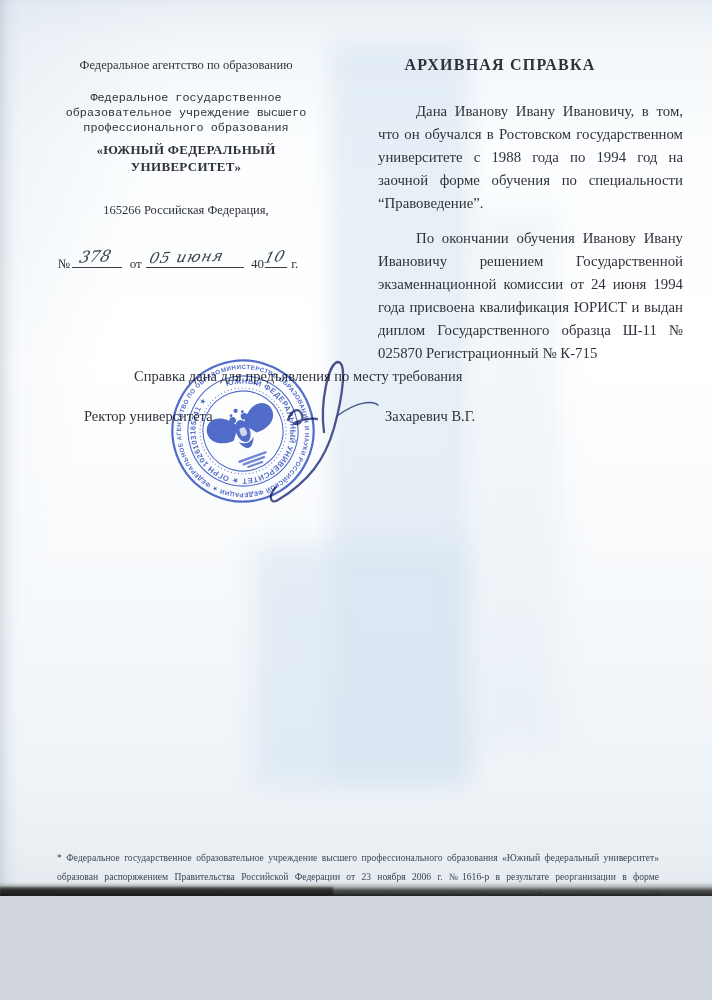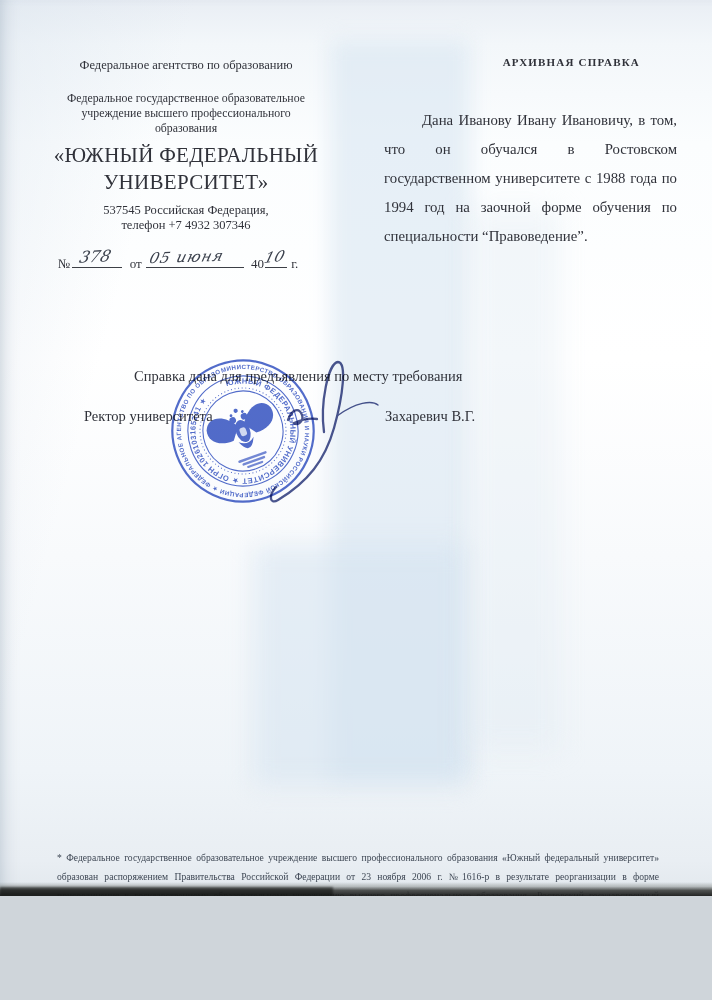--- a/index.html
+++ b/index.html
@@ -21,40 +21,40 @@
   }
   .wm{position:absolute;pointer-events:none;}
   .wm1{left:330px;top:40px;width:140px;height:740px;background:rgba(213,227,240,.55);filter:blur(10px);}
   .wm2{left:253px;top:545px;width:212px;height:240px;background:rgba(209,225,240,.5);filter:blur(12px);}
   .wm3{left:470px;top:210px;width:90px;height:540px;background:rgba(221,232,242,.35);filter:blur(14px);}
 
   .abs{position:absolute;}
   .ctr{text-align:center;}
 
   .agency{left:56px;top:58px;width:260px;font-size:12.5px;}
-  .institution{left:50px;top:91px;width:272px;font-size:11.8px;line-height:1.27;}
-  .university{left:40px;top:142px;width:292px;font-size:21px;font-weight:normal;line-height:1.28;letter-spacing:.3px;}
+  .institution{left:50px;top:91px;width:272px;font-size:11.8px;line-height:1.27;font-family:Liberation Mono, monospace;}
+  .university{left:40px;top:142px;width:292px;font-size:13px;font-weight:bold;line-height:1.28;letter-spacing:.3px;}
   .address{left:50px;top:203px;width:272px;font-size:12.5px;line-height:1.18;}
 
   .ref-line{left:58px;top:252px;width:280px;font-size:13px;white-space:nowrap;}
   .blank{display:inline-block;border-bottom:1px solid #3c3f46;height:15px;position:relative;vertical-align:baseline;}
   .b-num{width:50px;margin:0 4px 0 2px;}
   .b-date{width:98px;margin:0 4px;}
   .b-year{width:22px;margin:0 1px;}
   .hand{
     position:absolute;bottom:1px;white-space:nowrap;color:#3b414d;
     font-family:"DejaVu Serif",serif;font-style:italic;
   }
   .hand-num{left:8px;font-size:16px;transform:skewX(-16deg) rotate(-3deg);}
   .hand-date{left:4px;font-size:15px;transform:skewX(-16deg) rotate(-2deg);letter-spacing:1px;}
   .hand-year{left:0;font-size:15px;transform:skewX(-22deg) rotate(-8deg);}
 
-  .doc-title{left:360px;top:56px;width:280px;font-size:11px;font-weight:bold;letter-spacing:1.2px;text-align:right;}
+  .doc-title{left:360px;top:56px;width:280px;font-size:16px;font-weight:bold;letter-spacing:1.2px;text-align:center;}
   .bodytext{left:366px;top:88px;width:329px;}
-  .bodytext p{margin:18px;font-size:14.8px;line-height:29px;text-align:justify;text-indent:38px;}
+  .bodytext p{margin:12px;font-size:14.8px;line-height:23px;text-align:justify;text-indent:38px;}
 
   .statement{left:134px;top:368px;font-size:14.5px;}
   .rector{left:84px;top:408px;font-size:14.5px;}
   .sign-name{left:385px;top:408px;font-size:14.5px;text-align:right;}
 
   .stamp{left:167px;top:355px;width:152px;height:152px;mix-blend-mode:multiply;opacity:.9;}
   .stamp text{font-family:"Liberation Sans","DejaVu Sans",sans-serif;font-weight:bold;fill:#3f5cc5;}
   .signature{left:250px;top:352px;width:170px;height:170px;mix-blend-mode:multiply;}
 
   .footnote{left:57px;top:848px;width:602px;font-size:9.6px;line-height:19px;text-align:justify;color:#3e4754;}
@@ -69,34 +69,34 @@
 <div class="paper">
 
   <div class="wm wm1"></div>
   <div class="wm wm2"></div>
   <div class="wm wm3"></div>
 
   <div class="abs ctr agency">Федеральное агентство по образованию</div>
   <div class="abs ctr institution">Федеральное государственное образовательное учреждение высшего профессионального образования</div>
   <div class="abs ctr university">«ЮЖНЫЙ ФЕДЕРАЛЬНЫЙ УНИВЕРСИТЕТ»</div>
   <div class="abs ctr address">
-    <div>537545 Российская Федерация,</div>
-    <div>телефон +7 4932 307346</div>
+    <div>165266 Российская Федерация,</div>
   </div>
 
   <div class="abs ref-line">
     <span>№</span><span class="blank b-num"><span class="hand hand-num">378</span></span>
     <span>от</span><span class="blank b-date"><span class="hand hand-date">05 июня</span></span>
     <span>40</span><span class="blank b-year"><span class="hand hand-year">10</span></span>
     <span>г.</span>
   </div>
 
   <div class="abs doc-title">АРХИВНАЯ СПРАВКА</div>
   <div class="abs bodytext">
     <p>Дана Иванову Ивану Ивановичу, в том, что он обучался в Ростовском государственном университете с 1988 года по 1994 год на заочной форме обучения по специальности “Правоведение”.</p>
+    <p>По окончании обучения Иванову Ивану Ивановичу решением Государственной экзаменнационной комиссии от 24 июня 1994 года присвоена квалификация ЮРИСТ и выдан диплом Государственного образца Ш-11 № 025870 Регистрационный № К-715</p>
   </div>
 
   <div class="abs statement">Справка дана для предъявления по месту требования</div>
   <div class="abs rector">Ректор университета</div>
   <div class="abs sign-name">Захаревич В.Г.</div>
 
   <svg class="abs stamp" viewBox="-76 -76 152 152">
     <g transform="rotate(-20)" stroke="#3f5cc5" fill="none">
       <circle r="70.5" stroke-width="2.2"></circle>
       <circle r="55" stroke-width="1.1"></circle>

